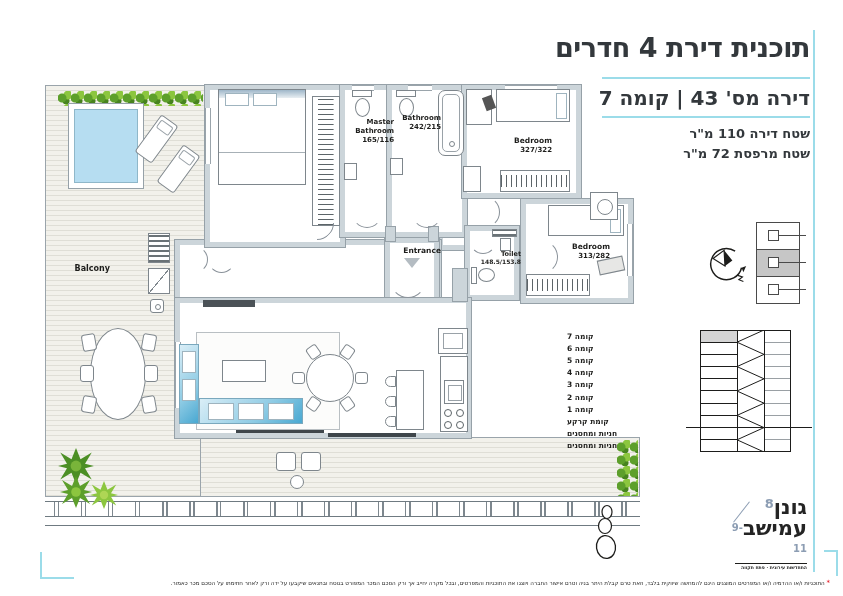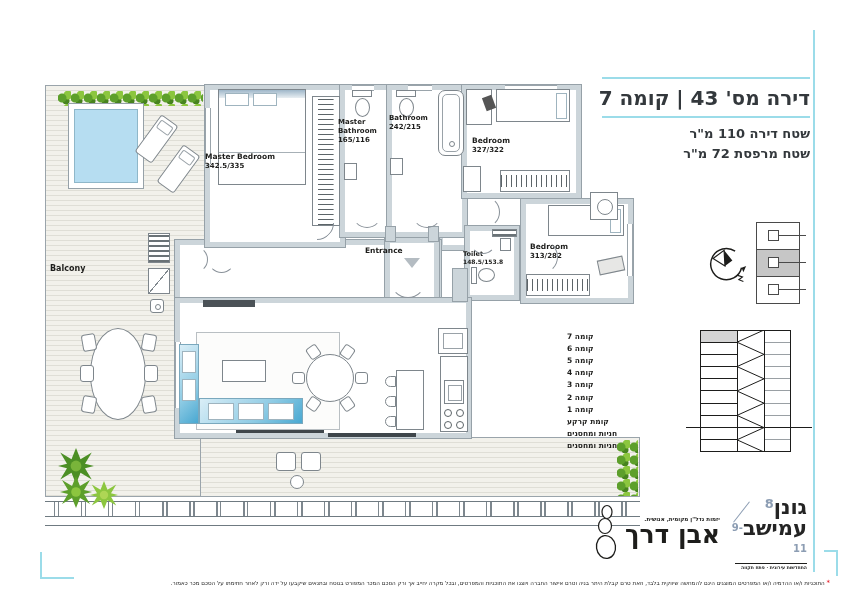--- a/index.html
+++ b/index.html
@@ -7,21 +7,21 @@
          font-family:"DejaVu Sans","Liberation Sans",sans-serif;}
   .abs{position:absolute;}
   
   .room{position:absolute;background:#fff;border:5px solid #ccd5da;outline:1px solid #96a1a8;box-sizing:border-box;}
   .wall{position:absolute;background:#ccd5da;border:1px solid #96a1a8;box-sizing:border-box;}
   .win{position:absolute;background:#fff;border-top:1px solid #9aa4ab;border-bottom:1px solid #9aa4ab;box-sizing:border-box;}
   .winv{position:absolute;background:#fff;border-left:1px solid #9aa4ab;border-right:1px solid #9aa4ab;box-sizing:border-box;}
   
   .furn{position:absolute;background:#fff;border:1px solid #7e868c;box-sizing:border-box;}
   .arc{position:absolute;border:1px solid #8a929a;border-radius:50%;border-color:#8a929a transparent transparent transparent;box-sizing:border-box;background:transparent;}
-  .rlabel{position:absolute;font-weight:bold;font-size:7.5px;line-height:1.3;color:#1d1d1b;text-align:left;}
+  .rlabel{position:absolute;font-weight:bold;font-size:7.5px;line-height:1.3;color:#1d1d1b;text-align:right;}
   .rdims{font-weight:600;font-size:7px;}
   .tick-h{background-image:repeating-linear-gradient(90deg,#5c6468 0 1px,transparent 1px 5px);background-size:100% 60%;background-position:center;background-repeat:no-repeat;}
   .tick-v{background-image:repeating-linear-gradient(0deg,#5c6468 0 1px,transparent 1px 5px);background-size:60% 100%;background-position:center;background-repeat:no-repeat;}
   .louver{background-image:repeating-linear-gradient(0deg,#6a7276 0 2px,#fff 2px 5px);}
   .diagbox{background-image:linear-gradient(to bottom right,transparent 48.5%,#80888e 48.5% 51.5%,transparent 51.5%);}
   
   .deck{position:absolute;background:repeating-linear-gradient(180deg,#f2f1eb 0 4px,#dfded6 4px 5px);border:1px solid #9aa4ab;box-sizing:border-box;}
   .hedge{position:absolute;background-image:
       radial-gradient(circle at 4px 7px,#5d9f2b 0 4px,transparent 5px),
       radial-gradient(circle at 10px 4px,#8cc63f 0 4px,transparent 5px),
@@ -142,24 +142,20 @@
   <div class="abs" style="left:236px;top:429px;width:88px;height:4px;background:#3f464b"></div>
   <div class="abs" style="left:328px;top:433px;width:88px;height:4px;background:#3f464b"></div>
 
   <div class="furn" style="left:218px;top:89px;width:88px;height:96px">
     <div style="position:absolute;left:0;top:0;right:0;height:8px;background:linear-gradient(#9fb7c9,#e8eef2)"></div>
     <div class="cushion" style="left:6px;top:3px;width:24px;height:13px"></div>
     <div class="cushion" style="left:34px;top:3px;width:24px;height:13px"></div>
     <div style="position:absolute;left:0;right:0;top:62px;height:1px;background:#a7b0b6"></div>
   </div>
   <div class="furn tick-v" style="left:312px;top:96px;width:28px;height:130px"></div>
-  <div class="rlabel" style="left:205px;top:152px;width:120px">
-    <div>Master Bedroom</div>
-    <div class="rdims">342.5/335</div>
-  </div>
   <div class="arc" style="left:300px;top:206px;width:34px;height:34px;transform:rotate(135deg)"></div>
 
   <div class="furn" style="left:352px;top:90px;width:20px;height:7px"></div>
   <div class="furn" style="left:355px;top:98px;width:15px;height:19px;border-radius:50%"></div>
   <div class="furn" style="left:344px;top:163px;width:13px;height:17px"></div>
   <div class="rlabel" style="left:338px;top:118px;width:56px;font-size:7px">
     <div>Master Bathroom</div>
     <div class="rdims">165/116</div>
   </div>
   <div class="arc" style="left:352px;top:198px;width:30px;height:30px;transform:rotate(180deg)"></div>
@@ -208,21 +204,21 @@
     <div class="rdims" style="font-size:6px">148.5/153.8</div>
   </div>
   <div class="arc" style="left:470px;top:228px;width:26px;height:26px;transform:rotate(180deg)"></div>
 
   <div class="furn" style="left:590px;top:192px;width:28px;height:28px">
     <div style="position:absolute;left:6px;top:6px;width:14px;height:14px;border:1px solid #7e868c;border-radius:50%"></div>
   </div>
   <div class="furn" style="left:463px;top:166px;width:18px;height:26px"></div>
   <div class="furn louver" style="left:492px;top:229px;width:25px;height:8px"></div>
 
-  <div class="rlabel" style="left:365px;top:246px;width:54px">Entrance</div>
+  <div class="rlabel" style="left:387px;top:246px;width:54px">Entrance</div>
   <div class="abs" style="left:404px;top:258px;width:0;height:0;border-left:8px solid transparent;border-right:8px solid transparent;border-top:10px solid #b4bcc2"></div>
   <div class="arc" style="left:390px;top:262px;width:36px;height:36px;transform:rotate(180deg)"></div>
 
   <div class="arc" style="left:181px;top:246px;width:27px;height:27px;transform:rotate(90deg)"></div>
   <div class="arc" style="left:208px;top:246px;width:27px;height:27px;transform:rotate(180deg)"></div>
 
   <div class="abs" style="left:203px;top:300px;width:52px;height:7px;background:#4b5257"></div>
   <div class="abs" style="left:196px;top:332px;width:142px;height:96px;border:1px solid #b9bfc3;background:#fcfcfb"></div>
   <div class="sofa" style="left:179px;top:344px;width:20px;height:80px">
     <div class="cushion" style="left:2px;top:6px;width:14px;height:22px"></div>
@@ -254,20 +250,23 @@
   <div class="furn" style="left:444px;top:380px;width:20px;height:24px">
       <div style="position:absolute;left:3px;top:4px;width:12px;height:14px;border:1px solid #9aa2a8"></div>
     </div>
   <div class="abs" style="left:443px;top:408px;width:22px;height:22px">
     <div style="position:absolute;left:1px;top:1px;width:6px;height:6px;border:1px solid #5c6468;border-radius:50%"></div>
     <div style="position:absolute;right:1px;top:1px;width:6px;height:6px;border:1px solid #5c6468;border-radius:50%"></div>
     <div style="position:absolute;left:1px;bottom:1px;width:6px;height:6px;border:1px solid #5c6468;border-radius:50%"></div>
     <div style="position:absolute;right:1px;bottom:1px;width:6px;height:6px;border:1px solid #5c6468;border-radius:50%"></div>
   </div>
 
+  <div class="titleblock" style="right:33px;top:32px;width:260px">
+    <div class="t-main">תוכנית דירת 4 חדרים</div>
+  </div>
   <div class="cyan-line" style="left:602px;top:77px;width:208px;height:2px"></div>
   <div class="titleblock" style="right:33px;top:86px;width:260px">
     <div class="t-sub">דירה מס' 43  |  קומה 7</div>
   </div>
   <div class="cyan-line" style="left:602px;top:116px;width:208px;height:2px"></div>
   <div class="titleblock" style="right:33px;top:124px;width:260px">
     <div class="t-area">שטח דירה 110 מ"ר</div>
     <div class="t-area">שטח מרפסת 72 מ"ר</div>
   </div>
   <div class="cyan-line" style="left:813px;top:30px;width:1.5px;height:542px"></div>
@@ -347,24 +346,20 @@
     <div class="abs" style="left:6px;top:2px;width:1px;height:26px;background:#8c9db3;transform:rotate(38deg)"></div>
     <div style="font-size:4.6px;font-weight:bold;margin-top:3px;border-top:1px solid #1d1d1b;padding-top:1px">התחדשות עירונית ∙ פתח תקווה</div>
   </div>
 
   <div class="dlogo" style="left:592px;top:504px;width:128px">
     <svg class="abs" style="left:2px;top:0" width="24" height="56" viewBox="0 0 24 56">
       <ellipse cx="13" cy="8" rx="5" ry="6.5" fill="#fff" stroke="#1d1d1b" stroke-width="1.2"></ellipse>
       <ellipse cx="11" cy="22" rx="6.5" ry="7.5" fill="#fff" stroke="#1d1d1b" stroke-width="1.2"></ellipse>
       <ellipse cx="12" cy="43" rx="9.5" ry="11.5" fill="#fff" stroke="#1d1d1b" stroke-width="1.3" transform="rotate(-8 12 43)"></ellipse>
     </svg>
-    <div style="margin-left:28px">
-      <div style="font-size:5.6px;font-weight:bold;margin-top:12px">יזמות נדל"ן מקומית, אנושית.</div>
-      <div style="font-size:25px;font-weight:bold;line-height:1.05">אבן דרך</div>
-    </div>
   </div>
 
   <div class="cyan-line" style="left:40px;top:552px;width:1.5px;height:26px"></div>
   <div class="cyan-line" style="left:40px;top:577px;width:34px;height:1.5px"></div>
   <div class="cyan-line" style="left:836px;top:550px;width:1.5px;height:26px"></div>
   <div class="cyan-line" style="left:824px;top:550px;width:13px;height:1.5px"></div>
   <div class="disc" style="left:48px;top:579px;width:782px">
     <span class="star">*</span>
     <span>התוכניות ו/או ההדמיה ו/או המפרטים המוצגים הינם להמחשה שיווקית בלבד, וזאת טרם קבלת היתר בניה וטרם אישור החברה ויוצגו את התוכניות והמפרטים, ובכל מקרה יחייב אך ורק הסכם המכר המפורט בנוסח ובתנאים שיקבעו על ידה ורק לאחר חתימתו על הסכם מכר כאמור.</span>
   </div>

